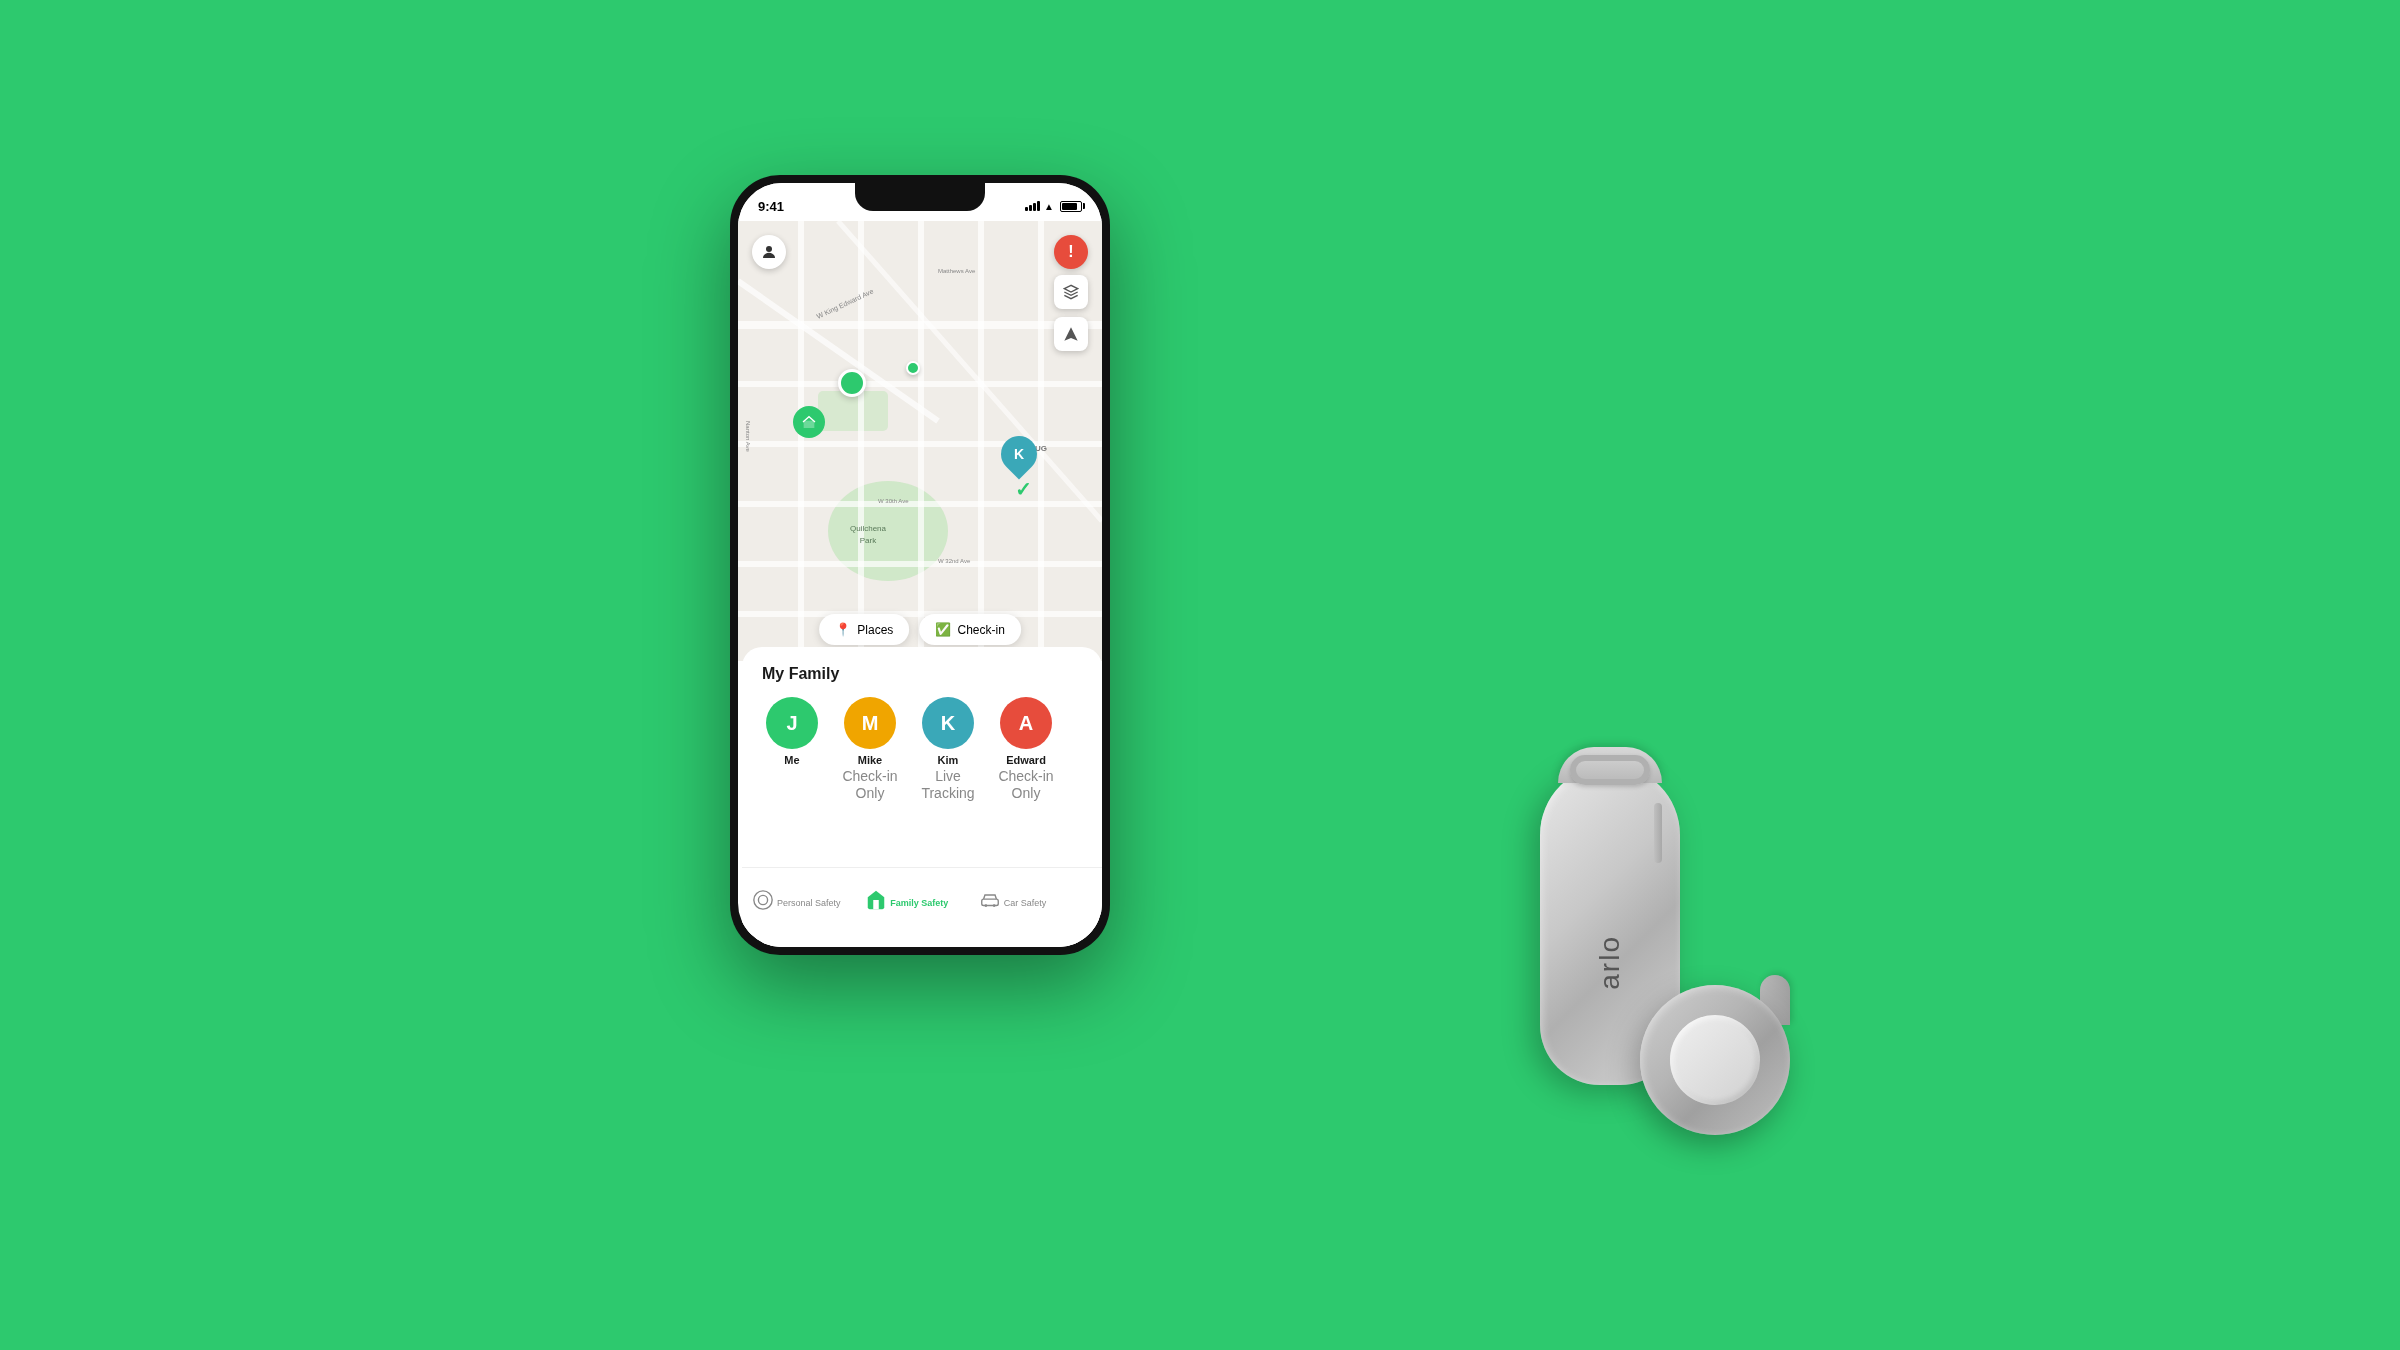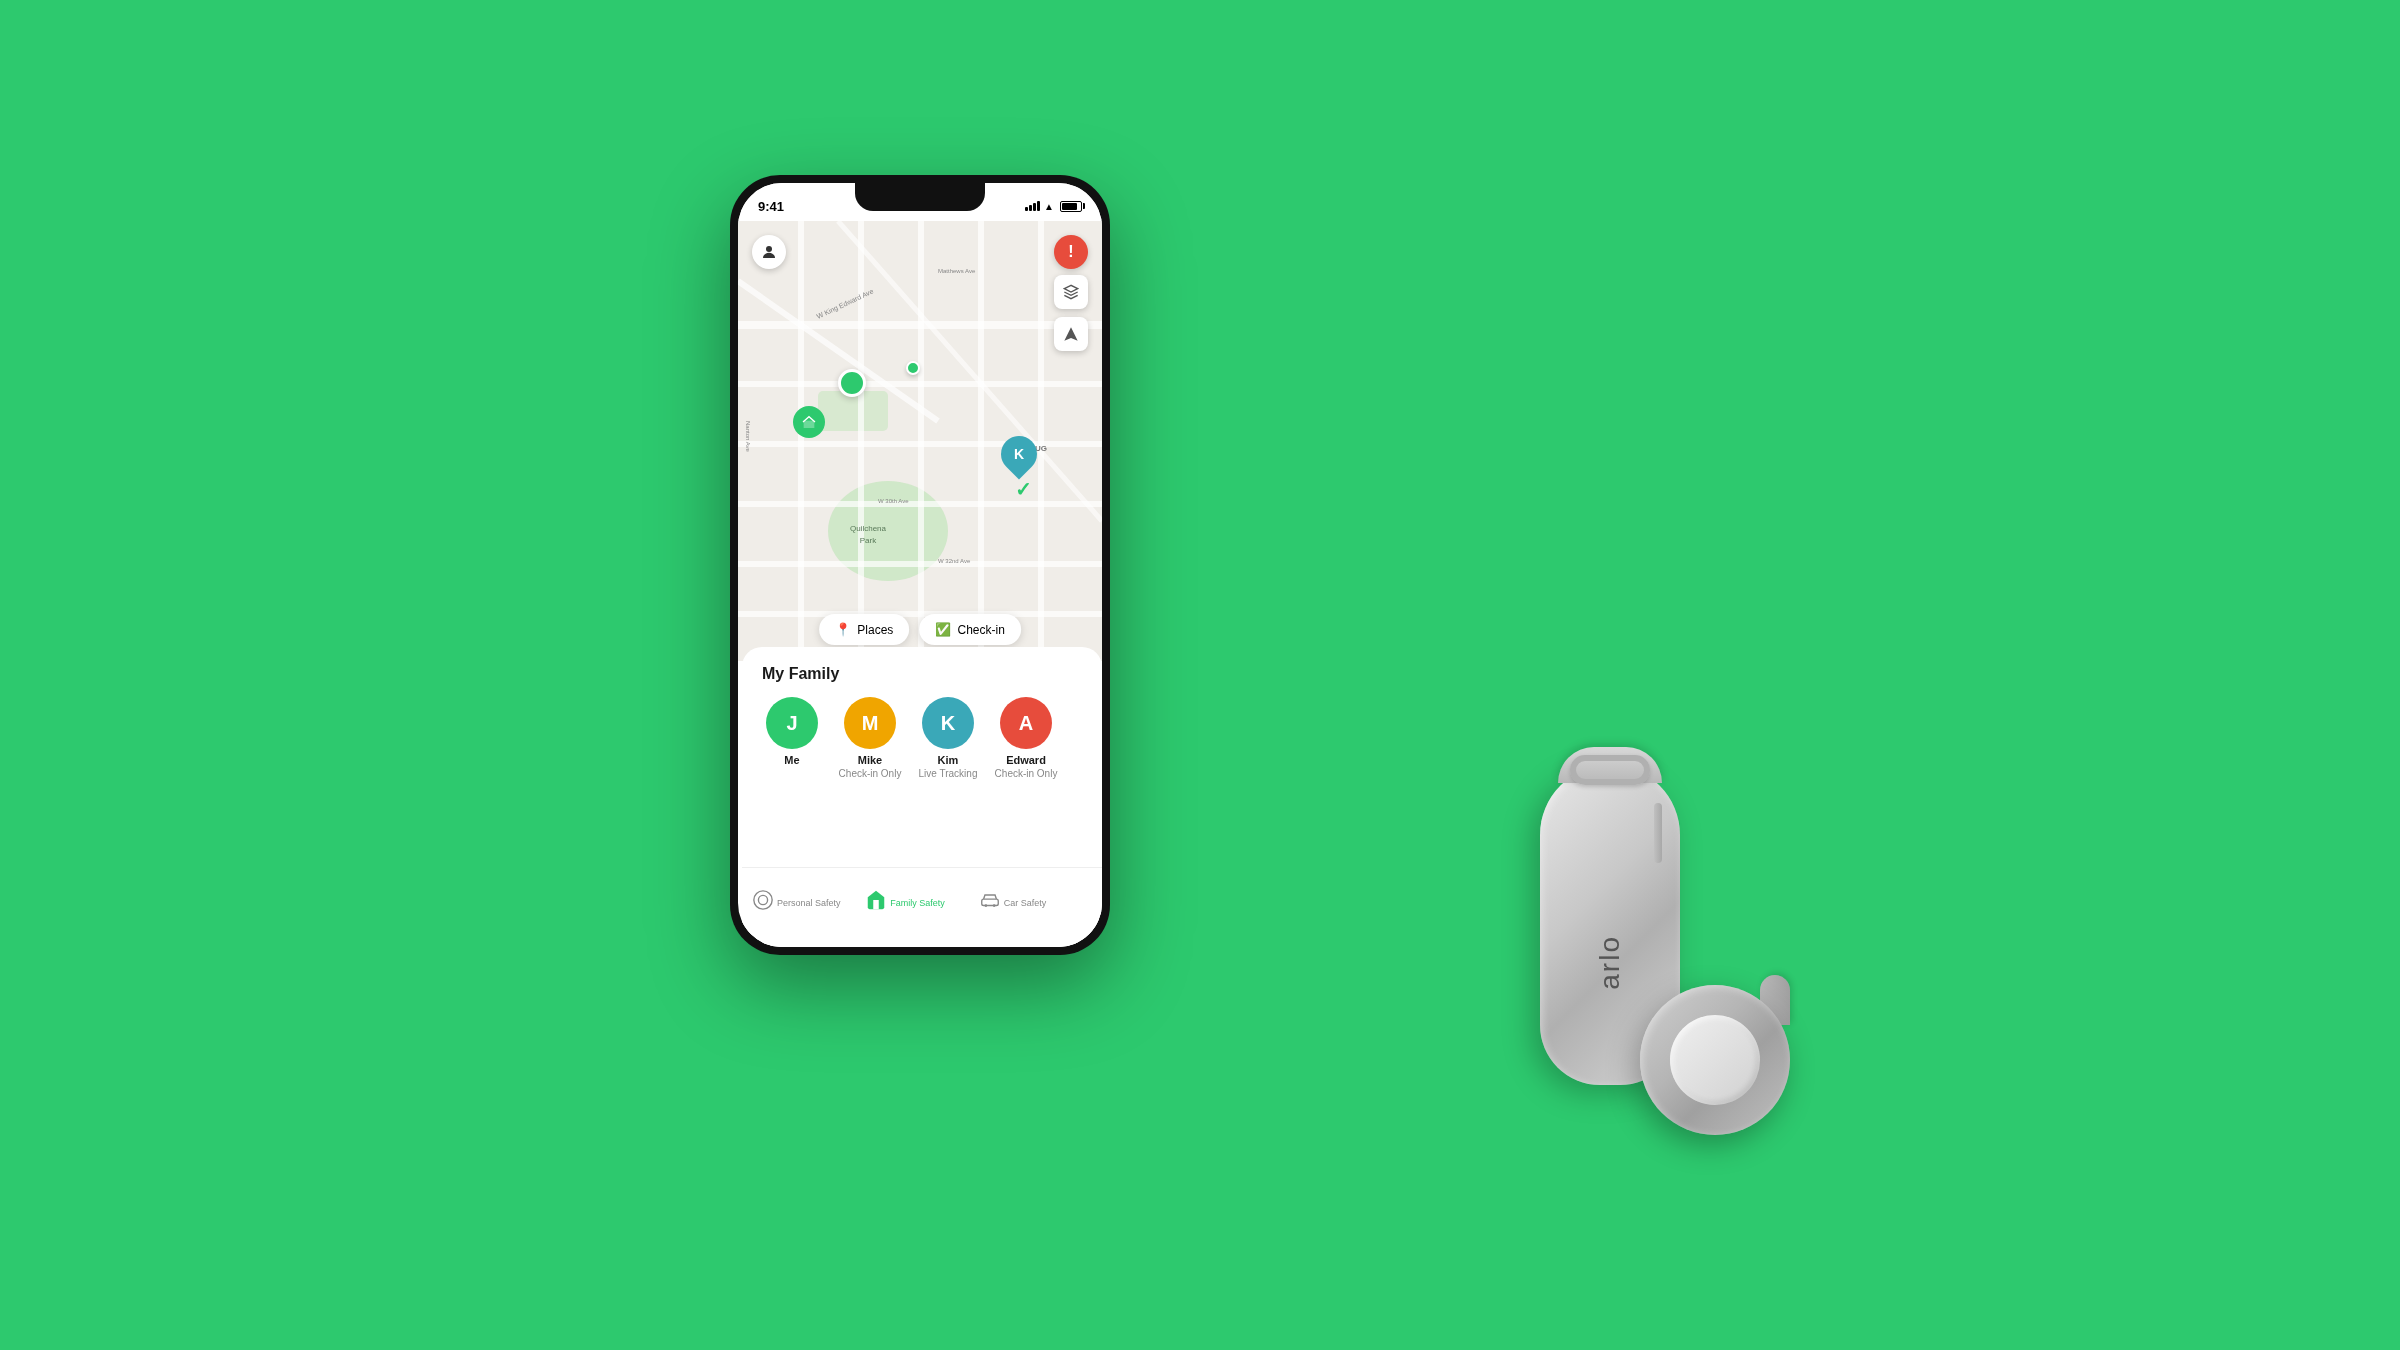--- a/index.html
+++ b/index.html
@@ -354,21 +354,21 @@
     }
 
     .member-name {
       font-size: 11px;
       font-weight: 600;
       color: #1a1a1a;
       text-align: left;
     }
 
     .member-status {
-      font-size: 10px;
+      font-size: 14px;
       color: #888;
       text-align: center;
       line-height: 1.2;
       margin-top: 2px;
     }
 
     
     .bottom-nav {
       position: absolute;
       bottom: 0;
@@ -667,21 +667,21 @@
             </span>
             <span class="nav-label">Personal Safety</span>
           </div>
           <div class="nav-item active">
             <span class="nav-icon">
               <svg width="22" height="22" viewBox="0 0 24 24" fill="none">
                 <path d="M3 9l9-7 9 7v11a2 2 0 01-2 2H5a2 2 0 01-2-2z" fill="#2DC96E"></path>
                 <path d="M9 22V12h6v10" fill="white"></path>
               </svg>
             </span>
-            <span class="nav-label" style="color:#2DC96E;font-weight:400;">Family Safety</span>
+            <span class="nav-label" style="color:#2DC96E;font-weight:700;">Family Safety</span>
           </div>
           <div class="nav-item">
             <span class="nav-icon">
               <svg width="22" height="22" viewBox="0 0 24 24" fill="none">
                 <path d="M5 11l1.5-4.5h11L19 11" stroke="#888" stroke-width="1.5"></path>
                 <rect x="3" y="11" width="18" height="7" rx="2" stroke="#888" stroke-width="1.5"></rect>
                 <circle cx="7.5" cy="18" r="1.5" fill="#888"></circle>
                 <circle cx="16.5" cy="18" r="1.5" fill="#888"></circle>
               </svg>
             </span>

